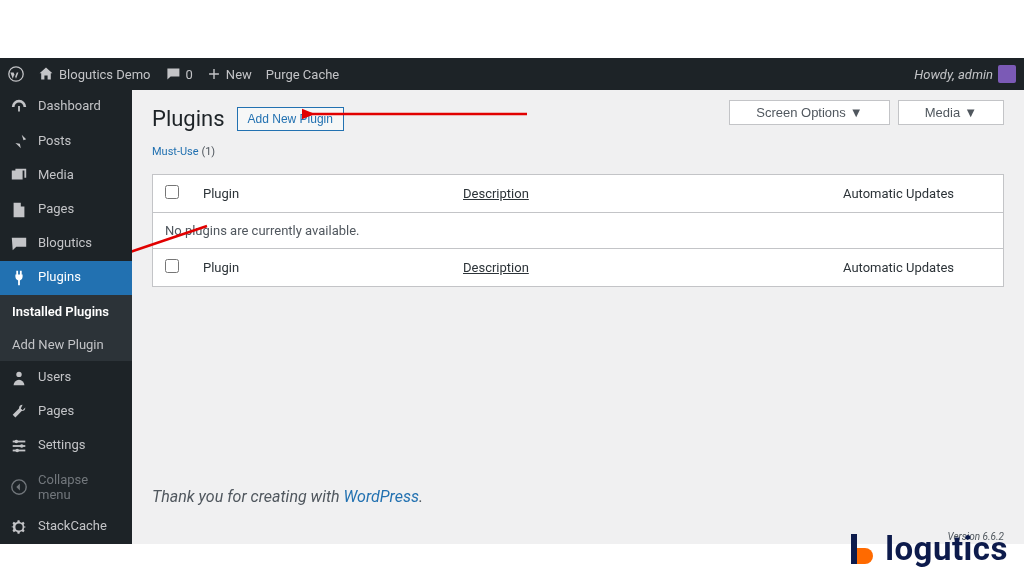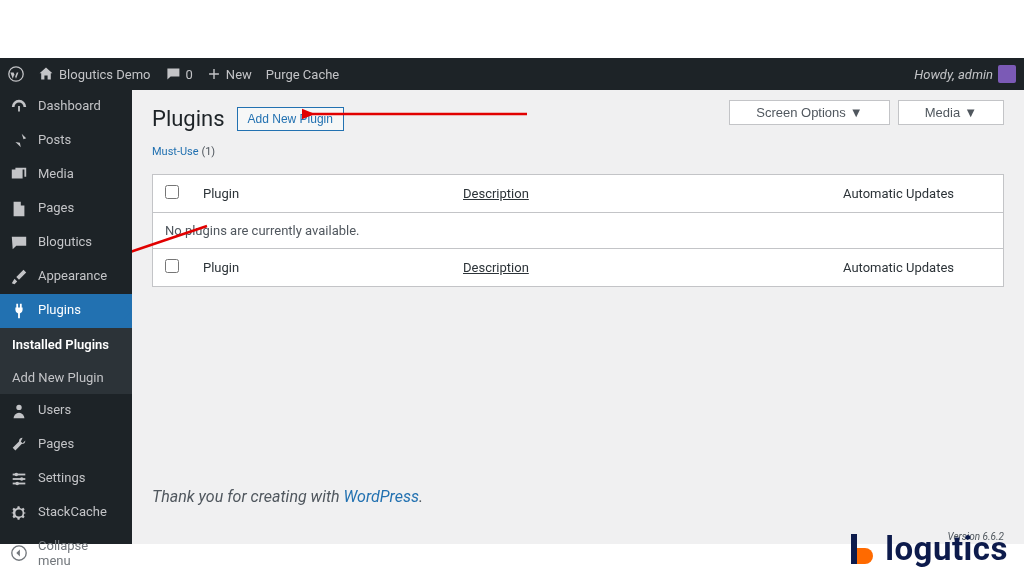--- a/index.html
+++ b/index.html
@@ -233,28 +233,20 @@
     </div>
     <div class="menu-item">
       <span class="icon">
           <svg width="18" height="18" viewBox="0 0 20 20" fill="#c3c4c7">
             <path d="M2 3h16v10H7l-4 4z"></path>
           </svg>
         </span>
       <span>Blogutics</span>
     </div>
     <div style="height:6px"></div>
-    <div class="menu-item">
-      <span class="icon">
-          <svg width="18" height="18" viewBox="0 0 20 20" fill="#c3c4c7">
-            <path d="M15 2l3 3-8 8-3-3zM5 12l3 3-3 3-3-1z"></path>
-          </svg>
-        </span>
-      <span>Appearance</span>
-    </div>
     <div class="menu-item current">
       <span class="icon">
           <svg width="18" height="18" viewBox="0 0 20 20" fill="#fff">
             <path d="M7 2h2v4h2V2h2v4h1v3a4 4 0 01-3 3.87V18H9v-5.13A4 4 0 016 9V6h1z"></path>
           </svg>
         </span>
       <span>Plugins</span>
     </div>
     <div class="submenu">
       <div class="submenu-item current"><span>Installed Plugins</span></div>
@@ -284,36 +276,36 @@
             <rect x="3" y="9" width="14" height="2"></rect>
             <rect x="3" y="14" width="14" height="2"></rect>
             <circle cx="7" cy="5" r="2"></circle>
             <circle cx="13" cy="10" r="2"></circle>
             <circle cx="8" cy="15" r="2"></circle>
           </svg>
         </span>
       <span>Settings</span>
     </div>
     <div style="height:6px"></div>
-    <div class="menu-item">
-      <span class="icon">
-          <svg width="18" height="18" viewBox="0 0 20 20" fill="#c3c4c7">
-            <path d="M10 6a4 4 0 100 8 4 4 0 000-8zm8 4l-2 .5-.8 2 1 1.8-1.4 1.4-1.8-1-2 .8-.5 2H8.5l-.5-2-2-.8-1.8 1L2.8 14l1-1.8-.8-2L1 10l2-.5.8-2-1-1.8L4.2 4.3l1.8 1 2-.8.5-2h2l.5 2 2 .8 1.8-1 1.4 1.4-1 1.8.8 2z"></path>
-          </svg>
-        </span>
-      <span>StackCache</span>
-    </div>
     <div class="menu-item" style="color:#72777c">
       <span class="icon">
           <svg width="18" height="18" viewBox="0 0 20 20" fill="#72777c">
             <circle cx="10" cy="10" r="8" fill="none" stroke="#72777c" stroke-width="1.5"></circle>
             <path d="M11 6l-4 4 4 4z"></path>
           </svg>
         </span>
       <span>Collapse menu</span>
+    </div>
+    <div class="menu-item">
+      <span class="icon">
+          <svg width="18" height="18" viewBox="0 0 20 20" fill="#c3c4c7">
+            <path d="M10 6a4 4 0 100 8 4 4 0 000-8zm8 4l-2 .5-.8 2 1 1.8-1.4 1.4-1.8-1-2 .8-.5 2H8.5l-.5-2-2-.8-1.8 1L2.8 14l1-1.8-.8-2L1 10l2-.5.8-2-1-1.8L4.2 4.3l1.8 1 2-.8.5-2h2l.5 2 2 .8 1.8-1 1.4 1.4-1 1.8.8 2z"></path>
+          </svg>
+        </span>
+      <span>StackCache</span>
     </div>
   </div>
 
   <div class="content">
     <div class="top-actions">
       <button class="action-btn">
         <span>Screen Options</span>
         <span>▼</span>
       </button>
       <button class="action-btn">

